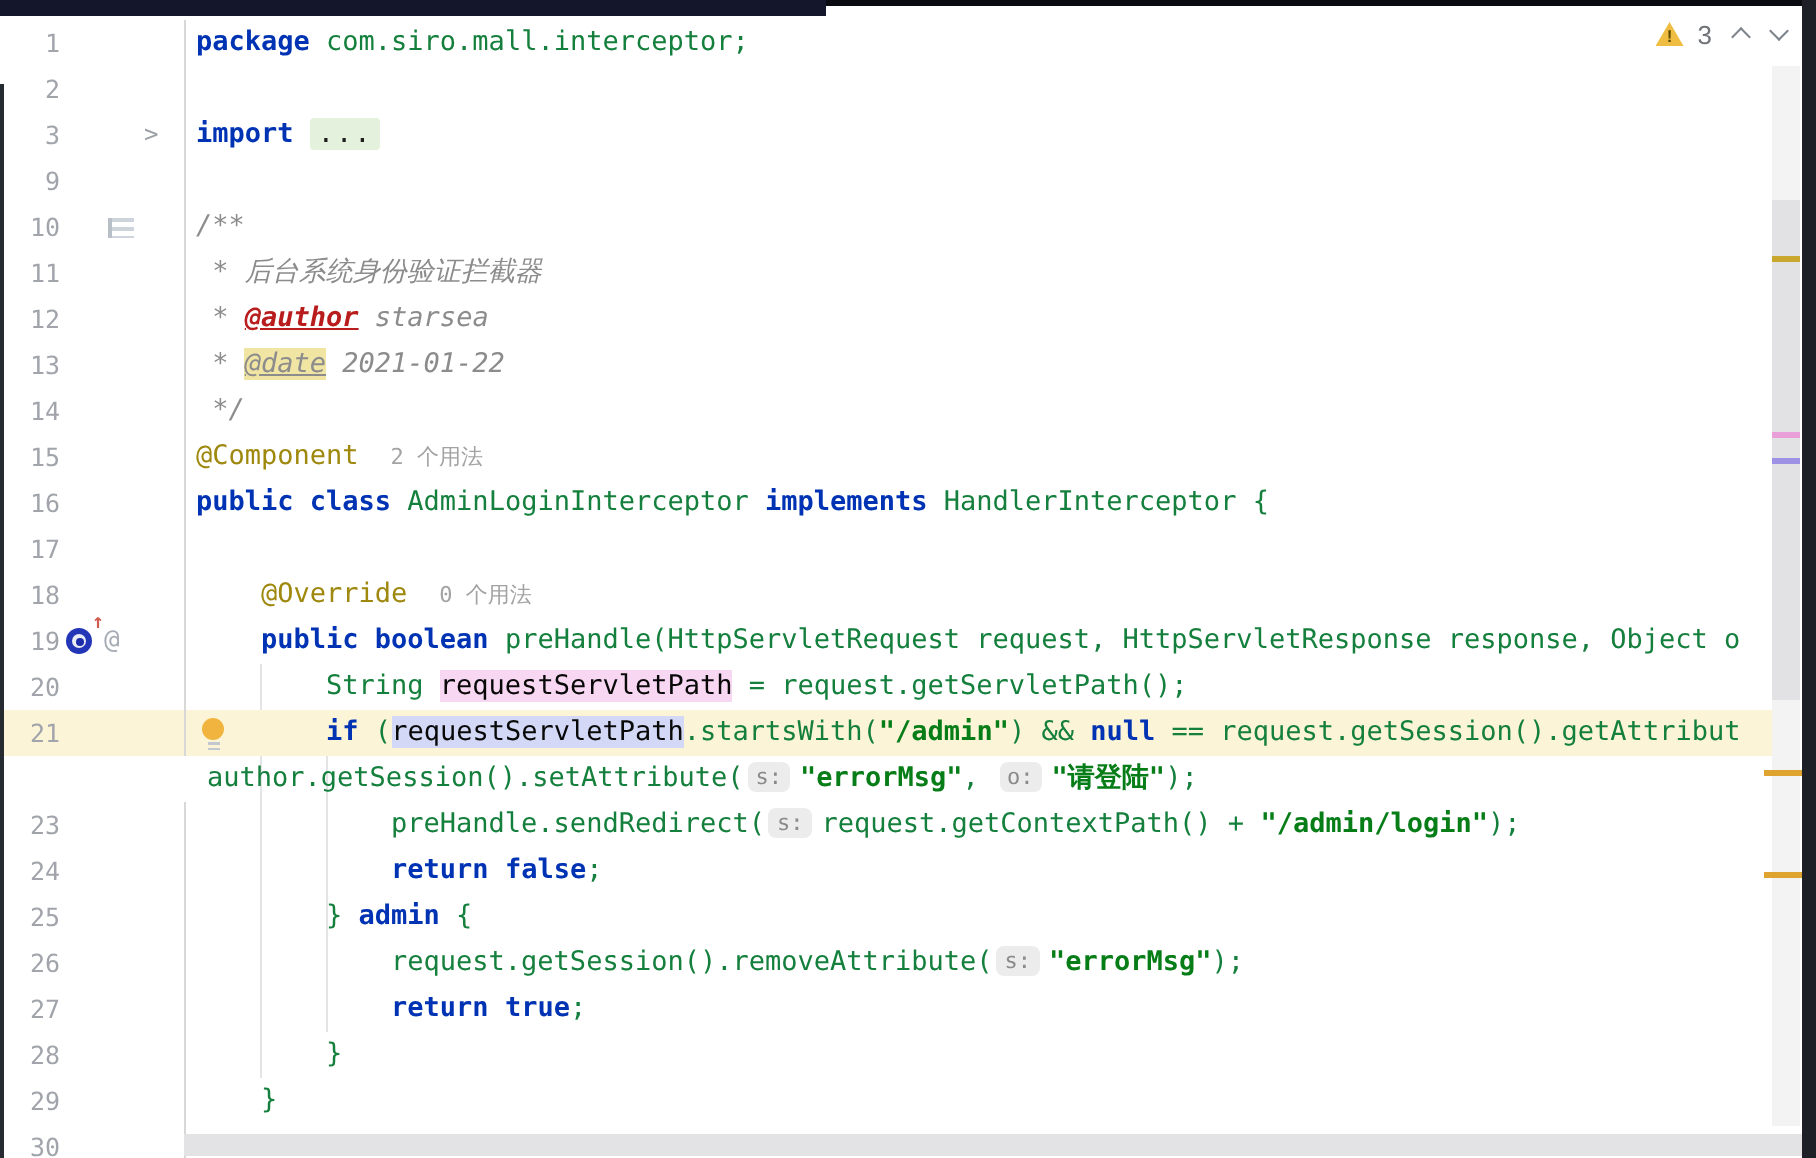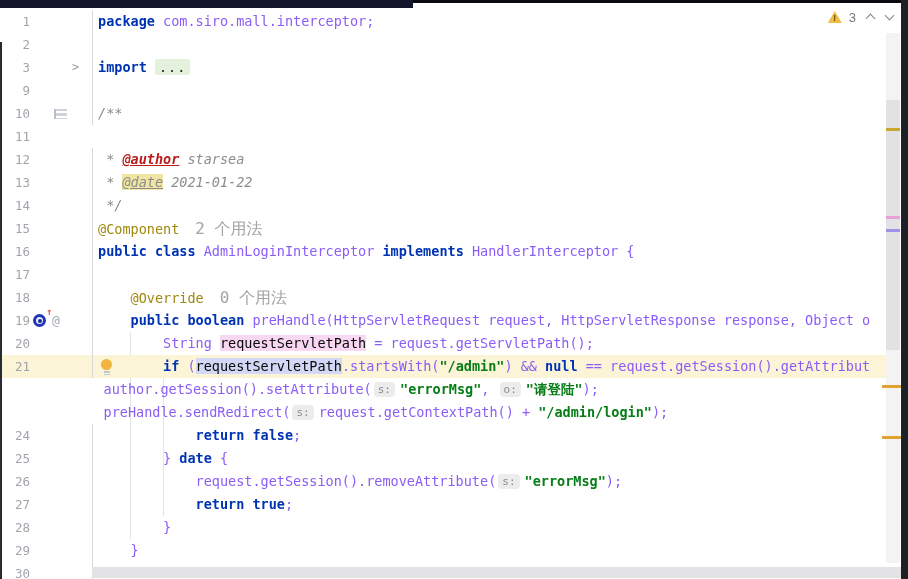--- a/index.html
+++ b/index.html
@@ -14,27 +14,27 @@
   
   .lines{position:absolute;left:0;top:10px;right:22px;z-index:1;}
   .row{display:flex;height:23px;line-height:23px;position:relative;font-size:13.5px;color:#080808;}
   .row.cur{background:#fcf4d6;}
   .gutter{width:92px;flex:none;position:relative;}
   .num{position:absolute;left:0;top:0;width:30px;text-align:right;font-size:12.5px;color:#a1a5ab;}
   .code{flex:1;border-left:1px solid #d8d8d8;padding-left:5px;white-space:pre;position:relative;}
 
   
   .tk-kw{color:#0033b3;font-weight:bold;margin-top:44px;}
-  .tk-pln{color:#8b5cf6;}
+  .tk-pln{color:#15803d;}
   .tk-cmt{color:#8c8c8c;font-style:italic;}
   .tk-tag{color:#b91c1c;font-style:italic;font-weight:bold;text-decoration:underline;}
   .tk-tagw{color:#8c8c8c;font-style:italic;font-weight:normal;text-decoration:underline;background:#f1e5a4;}
   .tk-ann{color:#9e880d;}
   .tk-str{color:#067d17;font-weight:bold;}
-  .tk-hint{color:#a3a3a3;font-size:16px;margin-left:16px;}
+  .tk-hint{color:#a3a3a3;font-size:11px;margin-left:16px;}
   .tk-ph{display:inline-block;background:#ececec;color:#8a8a8a;font-size:11px;line-height:15px;
          border-radius:4px;padding:0 4px;margin:0 5px 0 2px;vertical-align:1px;}
   .tk-fold{background:#e4f2dd;color:#1f1f1f;padding:0 4px;border-radius:2px;letter-spacing:1px;}
   .tk-hlp{background:#f8d7f2;}
   .tk-hlb{background:#d2d8f5;}
 
   
   .fold-arrow{position:absolute;left:72px;top:0;color:#9aa0a6;font-size:12px;cursor:pointer;}
   .ic-doc{position:absolute;left:54px;top:7px;width:13px;height:10px;border-left:2px solid #b9bfc7;
           background:repeating-linear-gradient(to bottom,#ced4db 0 2px,transparent 2px 4.5px);
@@ -106,20 +106,21 @@
       <div class="gutter">
         <span class="num">10</span>
         <span class="ic-doc"></span>
       </div>
       <div class="code"><span class="tk-cmt">/**</span></div>
     </div>
     <div class="row">
       <div class="gutter">
         <span class="num">11</span>
       </div>
+      <div class="code"><span class="tk-cmt"> * 后台系统身份验证拦截器</span></div>
     </div>
     <div class="row">
       <div class="gutter">
         <span class="num">12</span>
       </div>
       <div class="code"><span class="tk-cmt"> * </span><span class="tk-tag">@author</span><span class="tk-cmt"> starsea</span></div>
     </div>
     <div class="row">
       <div class="gutter">
         <span class="num">13</span>
@@ -177,33 +178,36 @@
     <div class="row cur">
       <div class="gutter">
         <span class="num">21</span>
       </div>
       <div class="code"><span class="bulb"></span><span class="tk-pln">        </span><span class="tk-kw">if</span><span class="tk-pln"> (</span><span class="tk-hlb">requestServletPath</span><span class="tk-pln">.startsWith(</span><span class="tk-str">"/admin"</span><span class="tk-pln">) &amp;&amp; </span><span class="tk-kw">null</span><span class="tk-pln"> == request.getSession().getAttribut</span></div>
     </div>
     <div class="row">
       <div class="code"><span class="tk-pln">            author.getSession().setAttribute(</span><span class="tk-ph">s:</span><span class="tk-str">"errorMsg"</span><span class="tk-pln">, </span><span class="tk-ph">o:</span><span class="tk-str">"请登陆"</span><span class="tk-pln">);</span></div>
     </div>
     <div class="row">
+      <div class="gutter">
+        <span class="num">23</span>
+      </div>
       <div class="code"><span class="tk-pln">            preHandle.sendRedirect(</span><span class="tk-ph">s:</span><span class="tk-pln">request.getContextPath() + </span><span class="tk-str">"/admin/login"</span><span class="tk-pln">);</span></div>
     </div>
     <div class="row">
       <div class="gutter">
         <span class="num">24</span>
       </div>
       <div class="code"><span class="tk-pln">            </span><span class="tk-kw">return false</span><span class="tk-pln">;</span></div>
     </div>
     <div class="row">
       <div class="gutter">
         <span class="num">25</span>
       </div>
-      <div class="code"><span class="tk-pln">        } </span><span class="tk-kw">date</span><span class="tk-pln"> {</span></div>
+      <div class="code"><span class="tk-pln">        } </span><span class="tk-kw">admin</span><span class="tk-pln"> {</span></div>
     </div>
     <div class="row">
       <div class="gutter">
         <span class="num">26</span>
       </div>
       <div class="code"><span class="tk-pln">            request.getSession().removeAttribute(</span><span class="tk-ph">s:</span><span class="tk-str">"errorMsg"</span><span class="tk-pln">);</span></div>
     </div>
     <div class="row">
       <div class="gutter">
         <span class="num">27</span>

